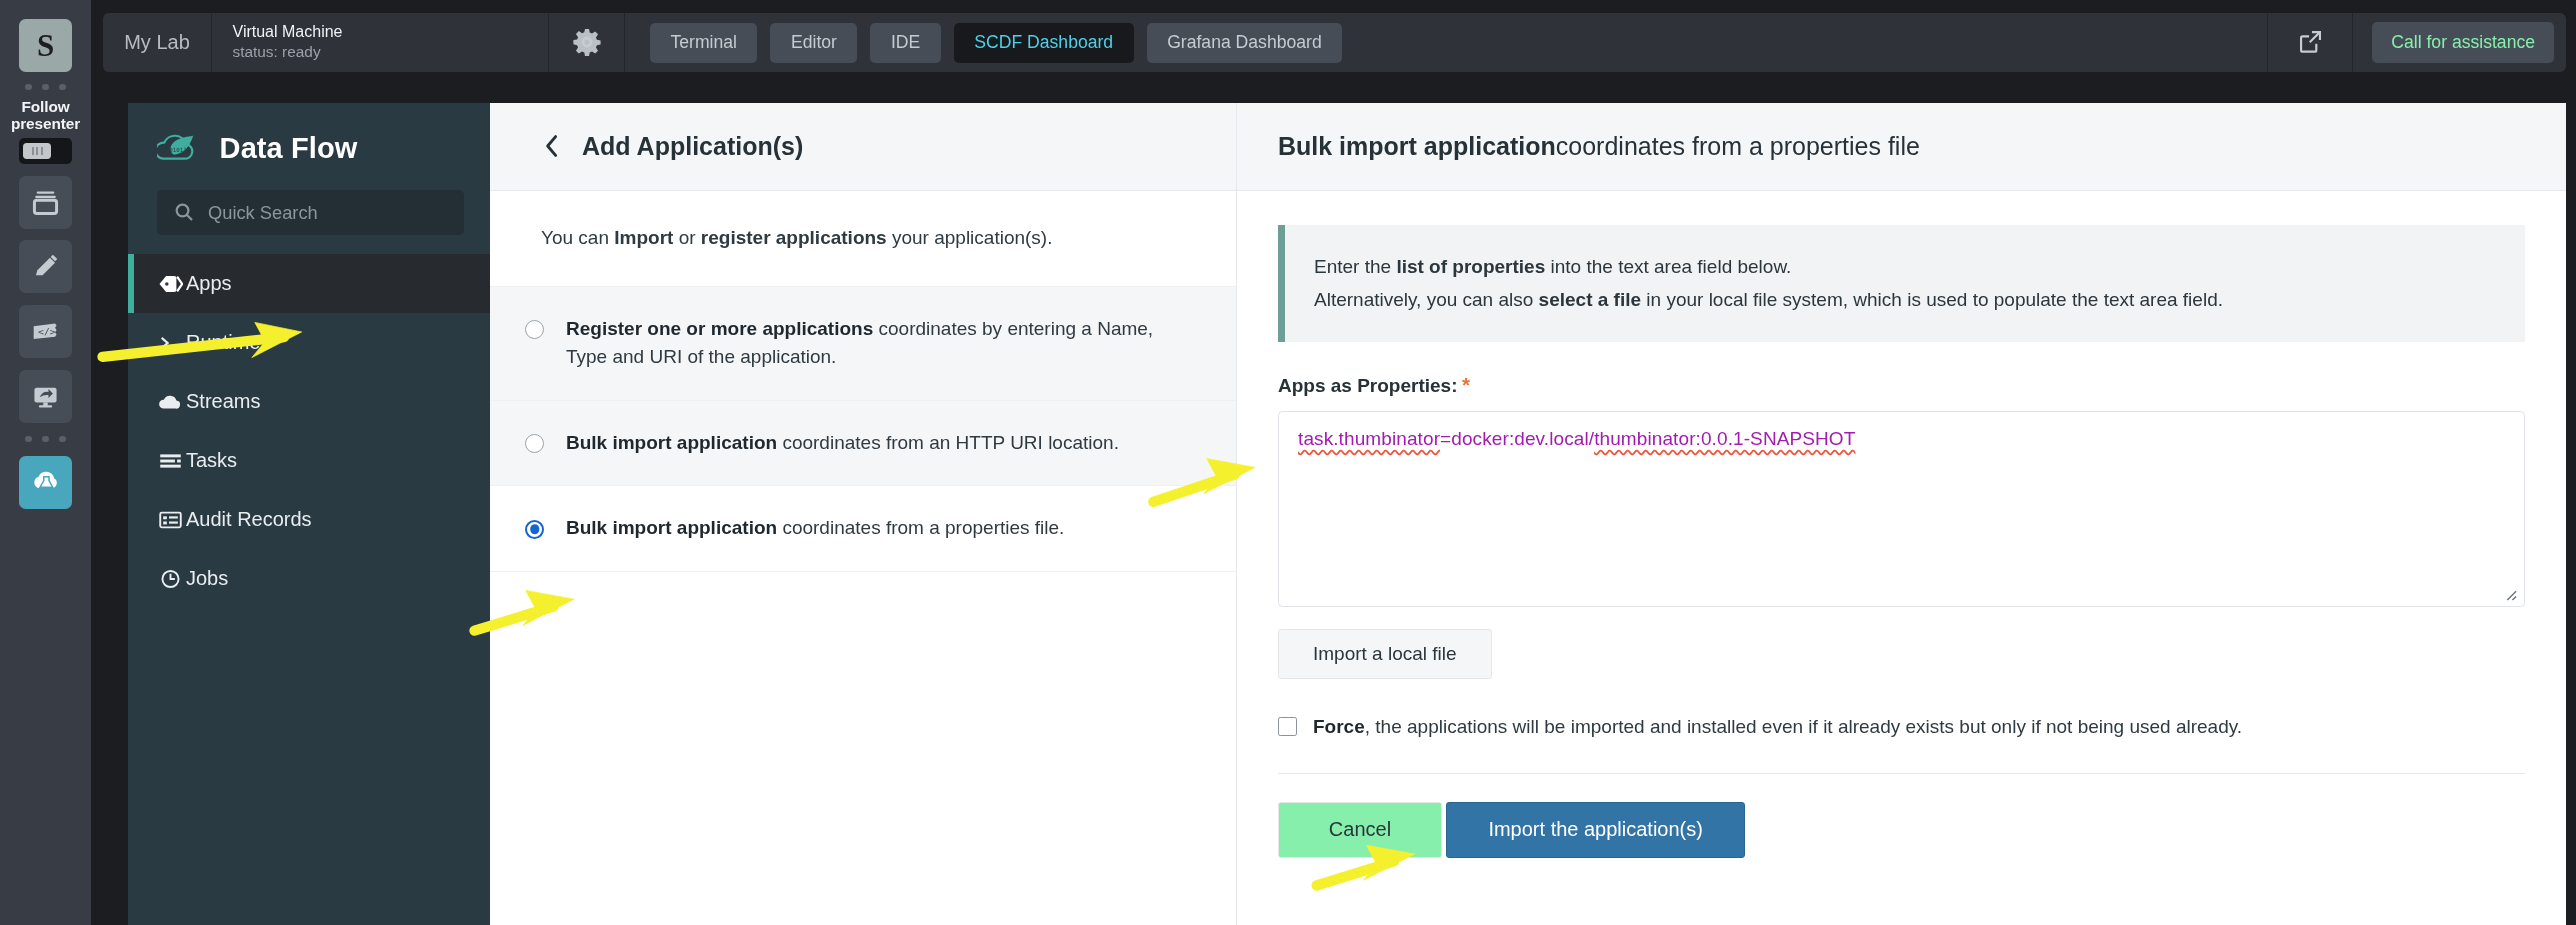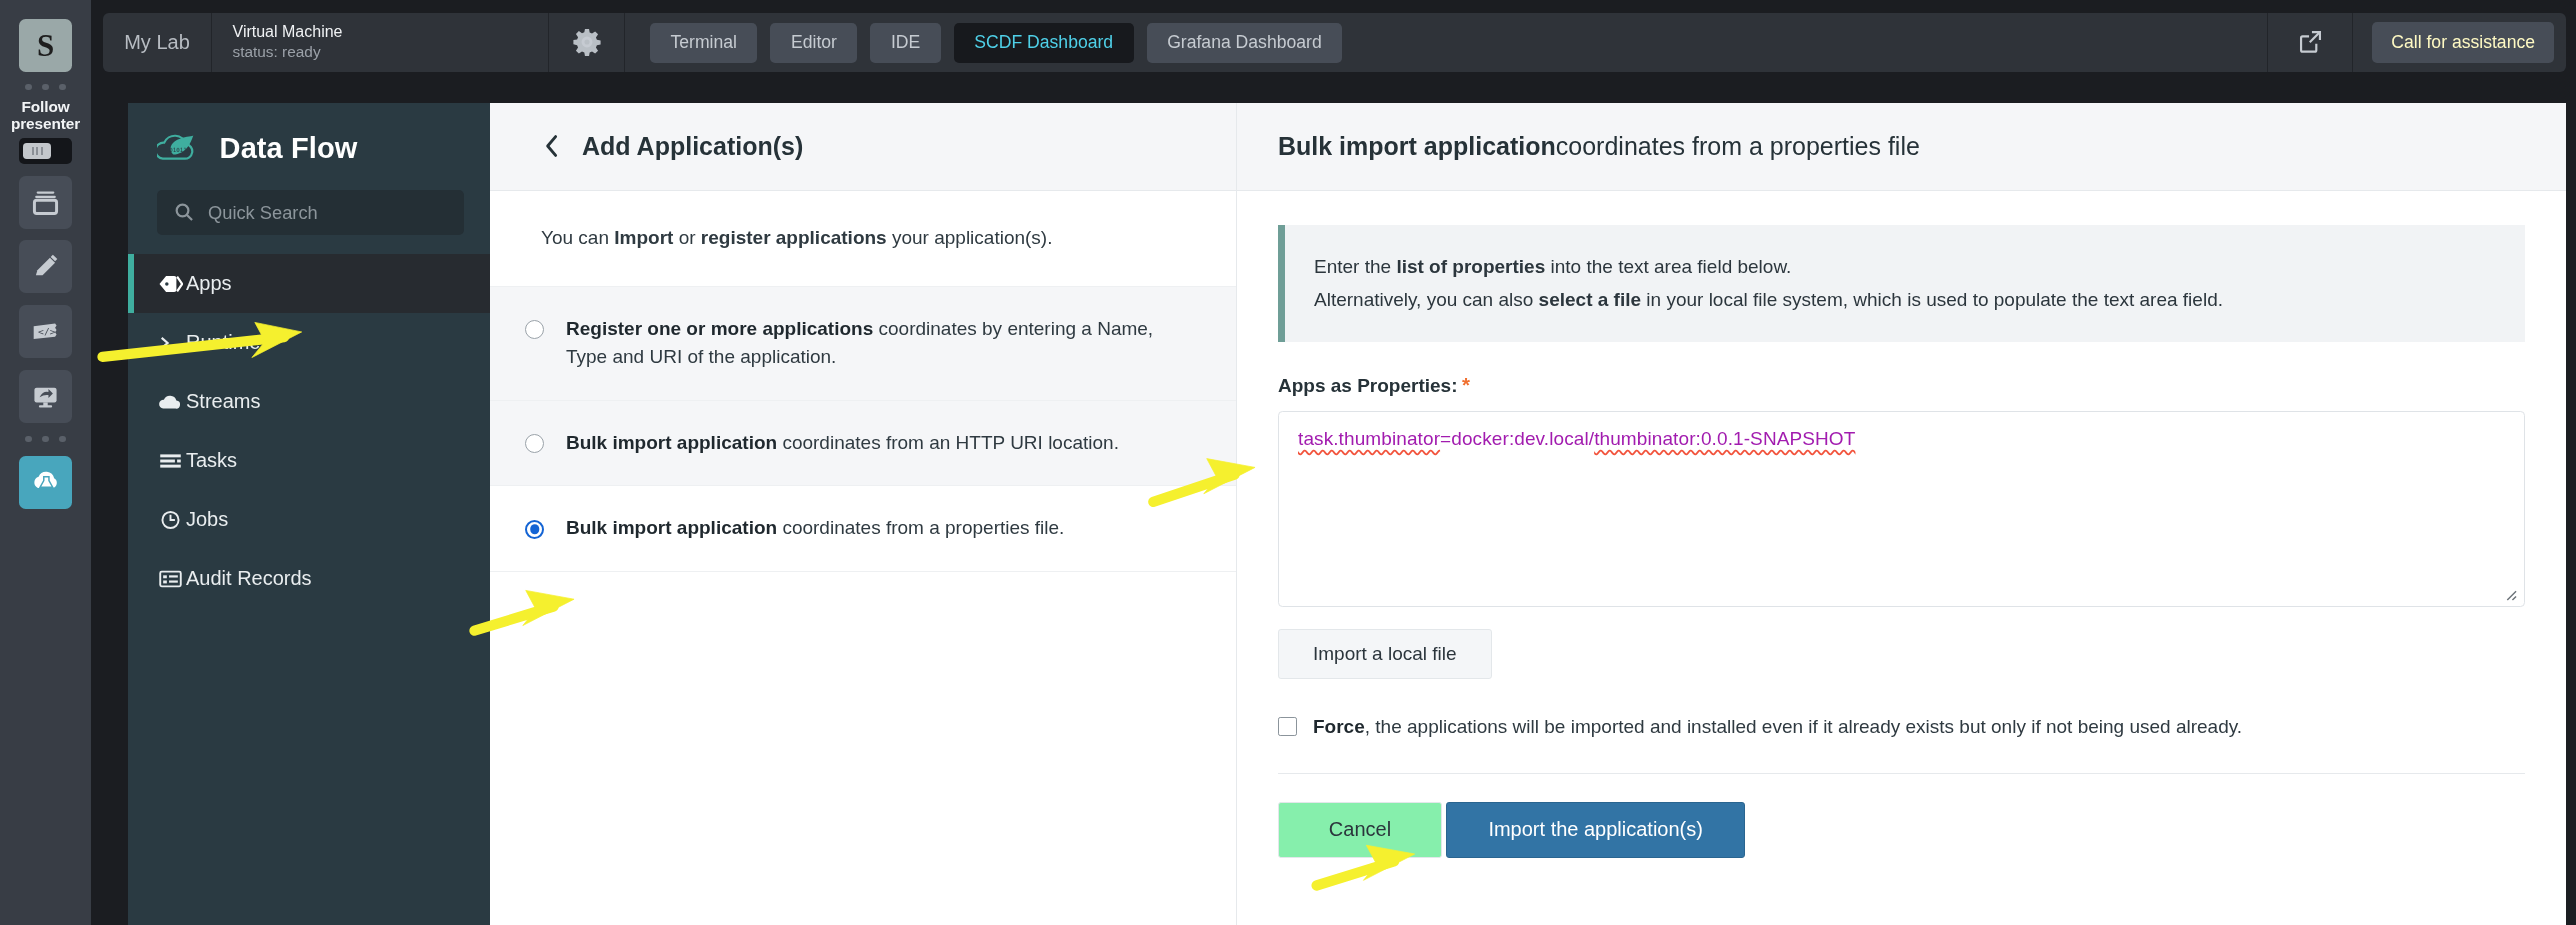--- a/index.html
+++ b/index.html
@@ -69,21 +69,21 @@
     height: 40px; padding: 0 20.5px; border-radius: 5.1px; background: #474d57;
     color: #c6cbd1; font-size: 17.6px; display: flex; align-items: center; justify-content: center;
     white-space: nowrap;
   }
   .tb-tab.active { background: #17191d; color: #4fd0e8; }
   .tb-right { display: flex; align-items: center; }
   .tb-ext { width: 86px; display: flex; align-items: center; justify-content: center;
             border-left: 1.5px solid #22252a; border-right: 1.5px solid #22252a; height: 100%; }
   .tb-assist {
     margin: 0 11.7px 0 19px; height: 41px; padding: 0 19px; border-radius: 5.1px;
-    background: #474d57; color: #fef9c3; font-size: 17.6px;
+    background: #474d57; color: #86efac; font-size: 17.6px;
     display: flex; align-items: center; white-space: nowrap;
   }
 
   
   .shell { position: absolute; left: 103px; top: 103px; right: 10.3px; bottom: 0; display: flex; }
 
   
   .df-side { width: 362px; background: #2a3a42; flex-shrink: 0; margin-left: 25px; }
   .df-brand { display: flex; align-items: center; gap: 17.6px; padding: 25px 0 22px 29px; }
   .df-brand-name { color: #ffffff; font-size: 29px; font-weight: bold; letter-spacing: 0.1px; }
@@ -358,39 +358,39 @@
               <rect x="3" y="13" width="20" height="4" fill="#e9edef"></rect>
               <rect x="26" y="13" width="5" height="4" fill="#e9edef"></rect>
               <rect x="3" y="20" width="28" height="4" fill="#e9edef"></rect>
             </svg>
           </span>
           <span>Tasks</span>
         </div>
 
         <div class="df-item">
           <span class="ic">
-            <svg width="25" height="22" viewBox="0 0 34 30" fill="none" stroke="#e9edef" stroke-width="2.6">
-              <circle cx="17" cy="15" r="11"></circle>
-                <path d="M17 8 V15 H23"></path>
-            </svg>
-          </span>
-          <span>Jobs</span>
-        </div>
-
-        <div class="df-item">
-          <span class="ic">
             <svg width="25" height="22" viewBox="0 0 34 30">
               <rect x="3" y="5" width="28" height="20" rx="2" fill="none" stroke="#e9edef" stroke-width="2.6"></rect>
               <rect x="7" y="10" width="5" height="4" fill="#e9edef"></rect>
               <rect x="7" y="17" width="5" height="4" fill="#e9edef"></rect>
               <rect x="15" y="10" width="12" height="3" fill="#e9edef"></rect>
               <rect x="15" y="17" width="12" height="3" fill="#e9edef"></rect>
             </svg>
           </span>
           <span>Audit Records</span>
+        </div>
+
+        <div class="df-item">
+          <span class="ic">
+            <svg width="25" height="22" viewBox="0 0 34 30" fill="none" stroke="#e9edef" stroke-width="2.6">
+              <circle cx="17" cy="15" r="11"></circle>
+                <path d="M17 8 V15 H23"></path>
+            </svg>
+          </span>
+          <span>Jobs</span>
         </div>
       </div>
     </div>
 
     <div class="mid">
       <div class="mid-head">
         <span>
           <svg width="22" height="26" viewBox="0 0 30 36" fill="none" stroke="#263238" stroke-width="4" stroke-linecap="round" stroke-linejoin="round">
             <path d="M20 5 L9 18 L20 31"></path>
           </svg>

